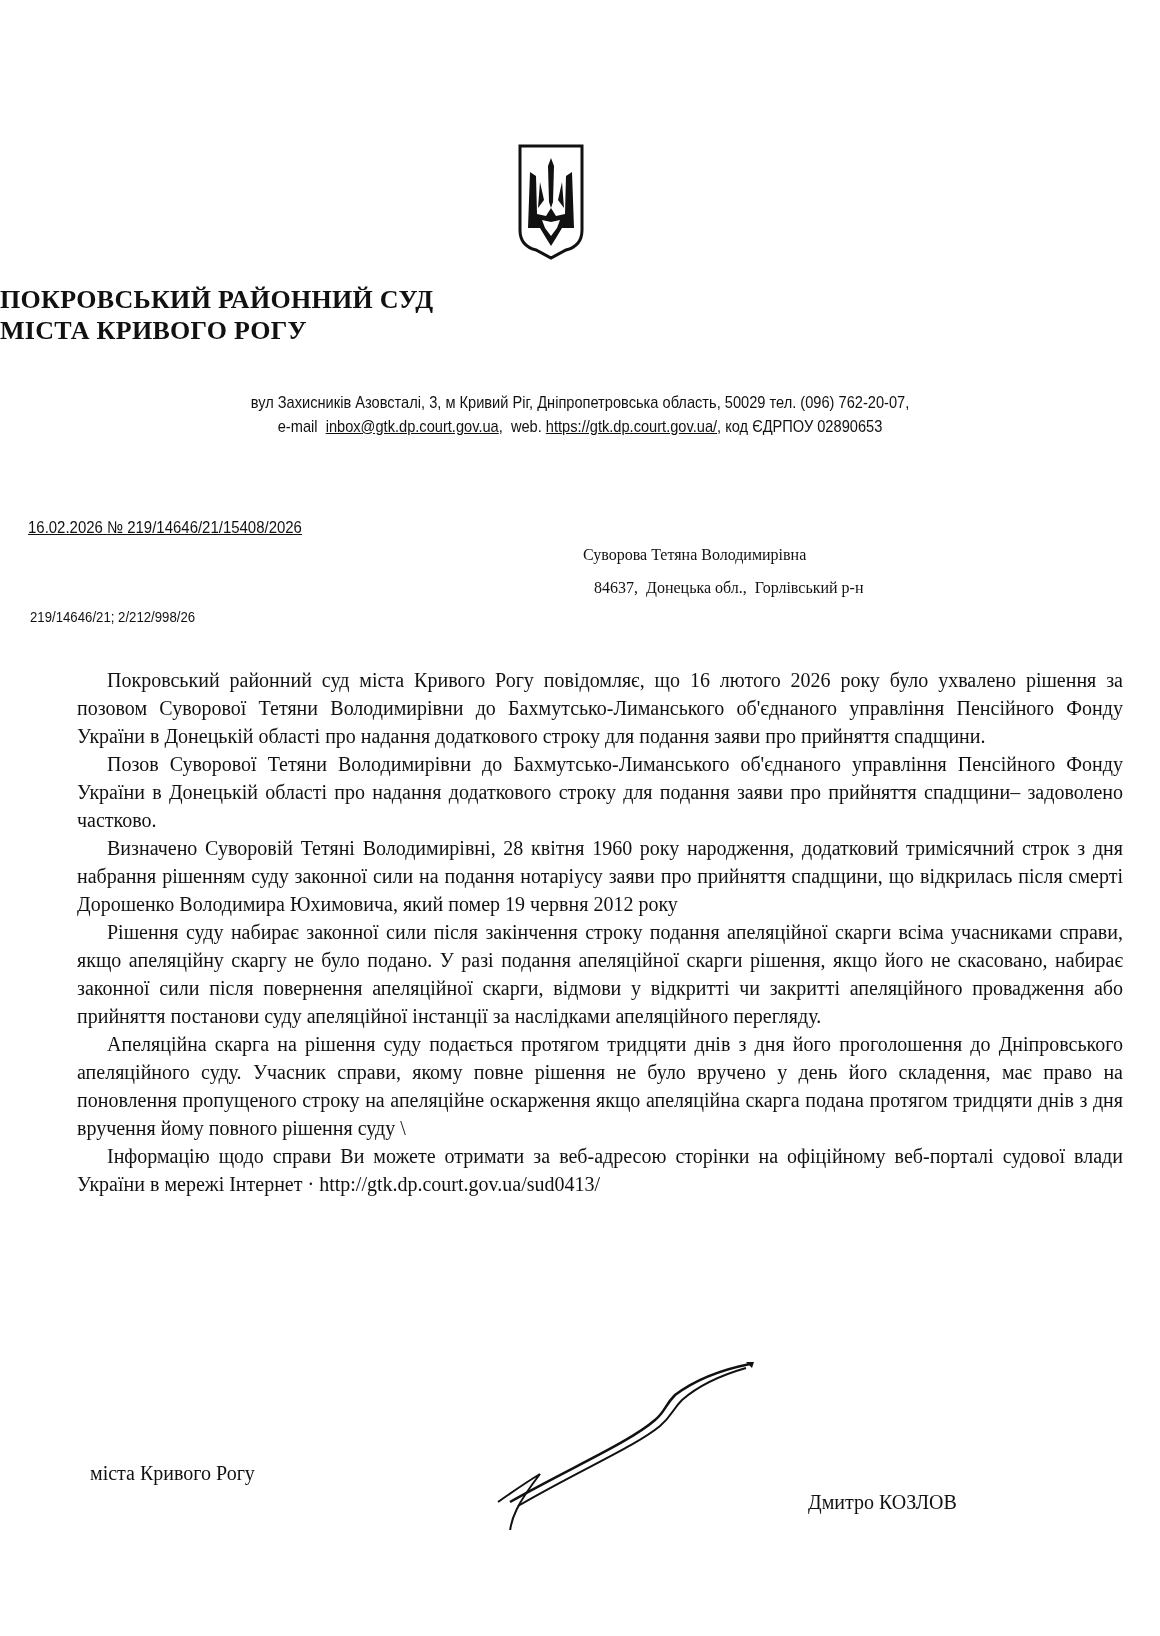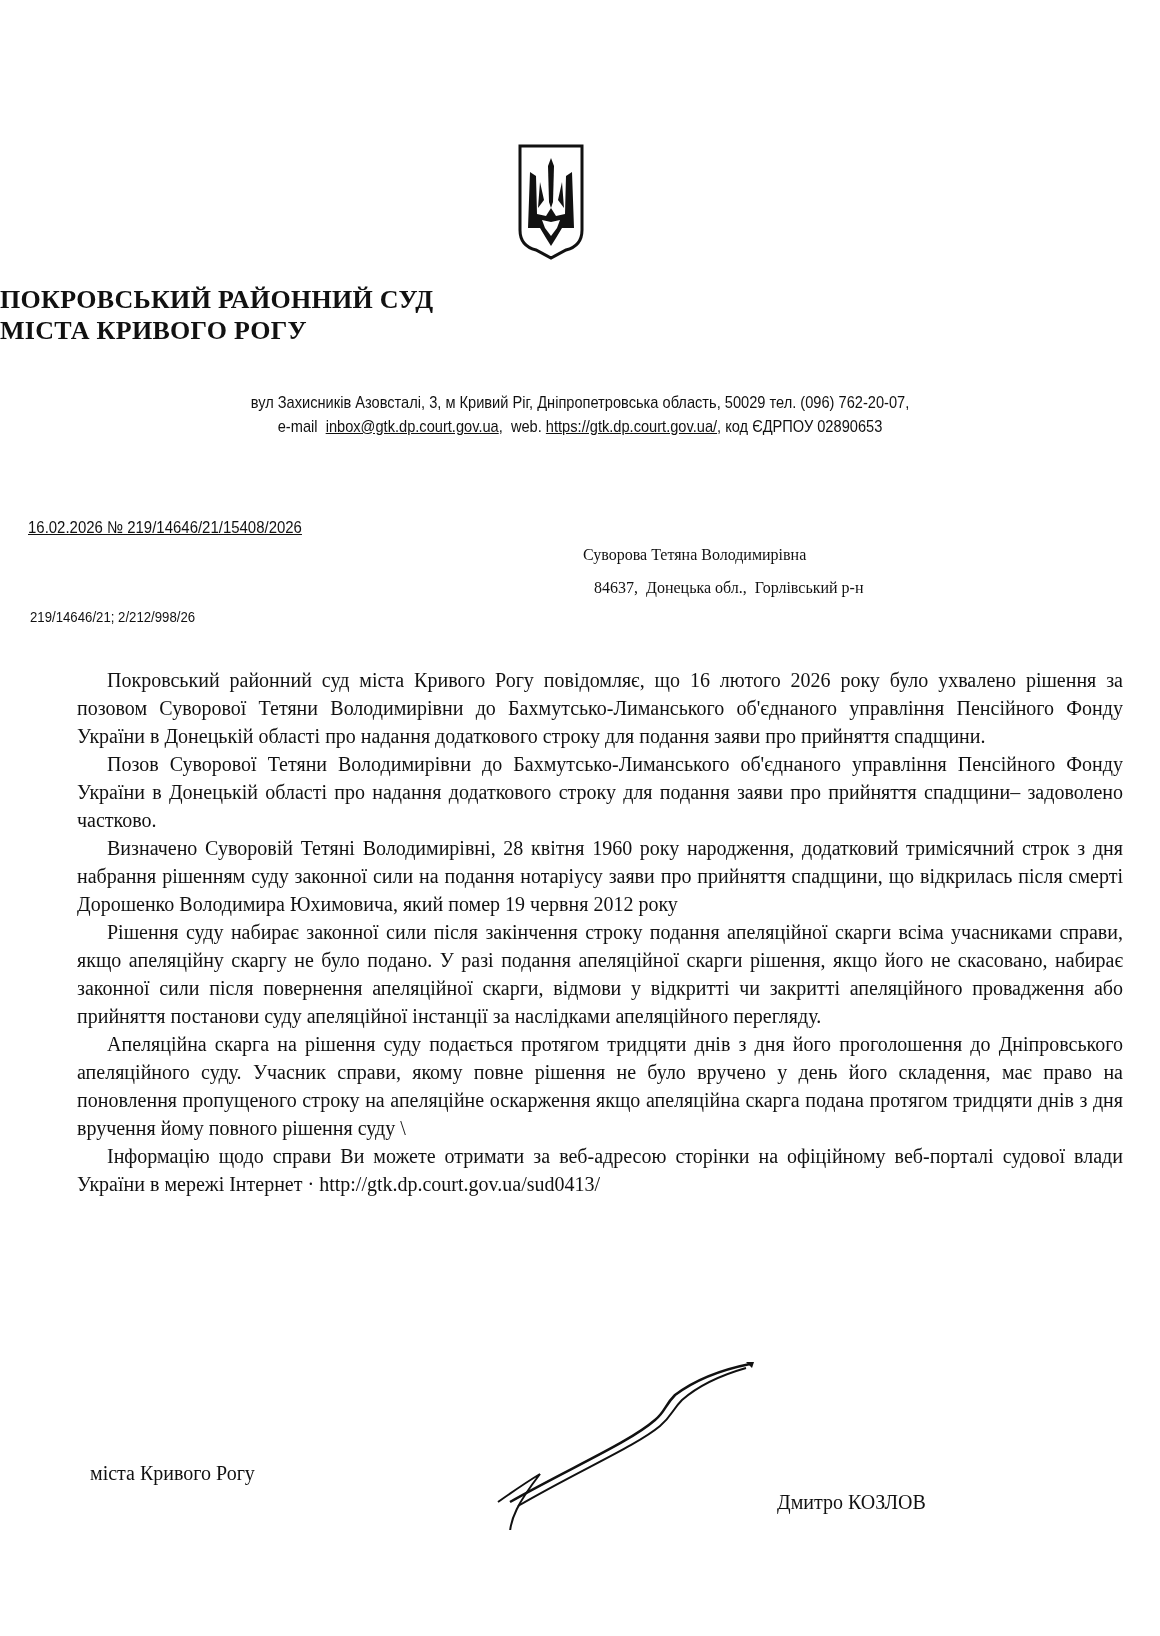--- a/index.html
+++ b/index.html
@@ -11,21 +11,21 @@
     .outgoing { position: absolute; left: 28px; top: 518px; font-size: 17px; text-decoration: underline; font-family: "Liberation Sans", sans-serif; transform: scaleX(0.88); transform-origin: 0 0; }
     .refs { position: absolute; left: 30px; top: 608px; font-size: 15px; font-family: "Liberation Sans", sans-serif; transform: scaleX(0.88); transform-origin: 0 0; }
     .recipient { position: absolute; left: 583px; top: 538px; font-size: 16px; line-height: 33px; }
     .recipient .ln { white-space: pre; }
     .recipient .ind { padding-left: 11px; }
     .body { position: absolute; left: 60px; top: 666px; width: 1046px; font-size: 20px; line-height: 28px; text-align: justify; margin-left: 17px; }
     .body p { margin: 0; text-indent: 30px; }
     .body .url { }
     .sig-title { position: absolute; left: 82px; top: 1458px; font-size: 20px; line-height: 31px; }
     .sig-title .l2 { padding-left: 8px; }
-    .sig-name { position: absolute; left: 777px; top: 1491px; font-size: 20px; text-align: right; }
+    .sig-name { position: absolute; left: 808px; top: 1491px; font-size: 20px; text-align: right; }
     .signature { position: absolute; left: 460px; top: 1350px; width: 340px; height: 180px; }
   </style>
 </head>
 <body>
 
 <svg class="emblem" viewBox="0 0 70 118">
   <path d="M4 4 H66 V88 Q66 104 50 108 L35 116 L20 108 Q4 104 4 88 Z" fill="none" stroke="#111" stroke-width="3"></path>
   <path d="M35 16 L38 24 L37 60 L35 66 L33 60 L32 24 Z" fill="#111"></path>
   <path d="M14 30 L20 34 L21 72 L30 74 L35 66 L40 74 L49 72 L50 34 L56 30 L58 86 L46 86 L40 96 L35 104 L30 96 L24 86 L12 86 Z M26 78 L29 86 L35 94 L41 86 L44 78 L35 80 Z" fill="#111" fill-rule="evenodd"></path>
   <path d="M24 40 L28 58 L22 66 Z M46 40 L42 58 L48 66 Z" fill="#111"></path>

